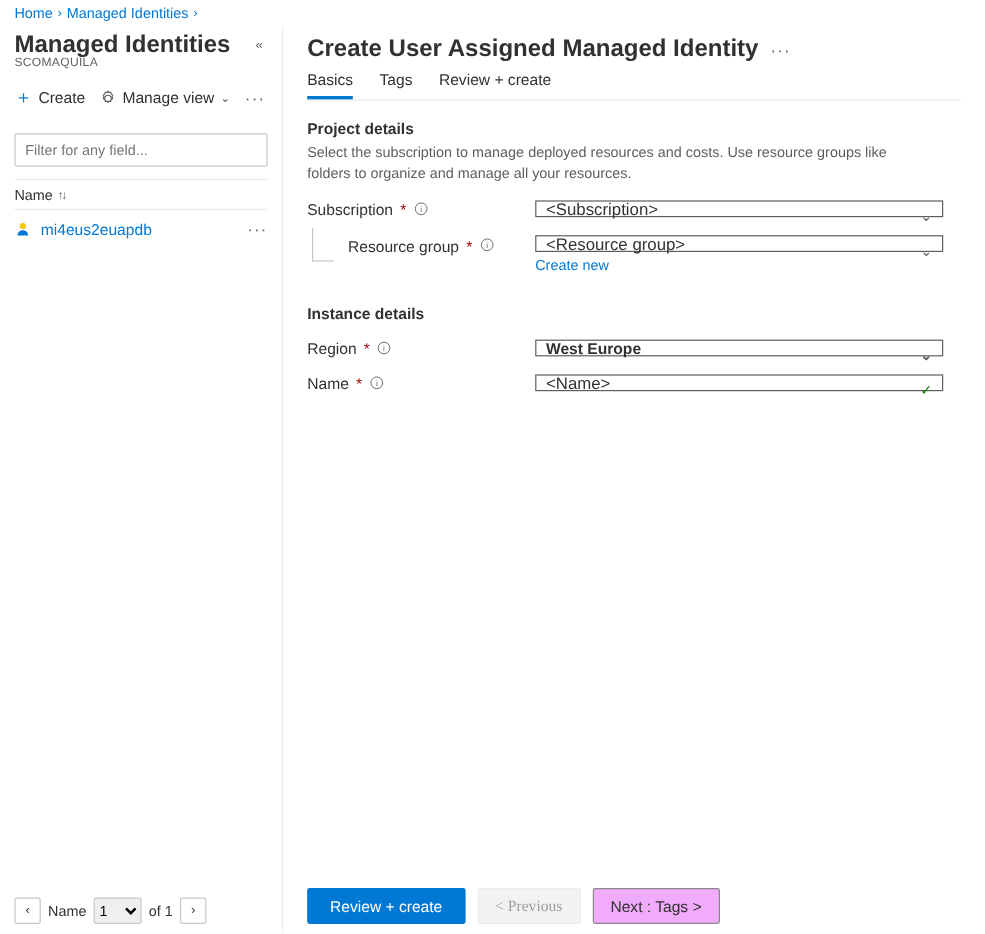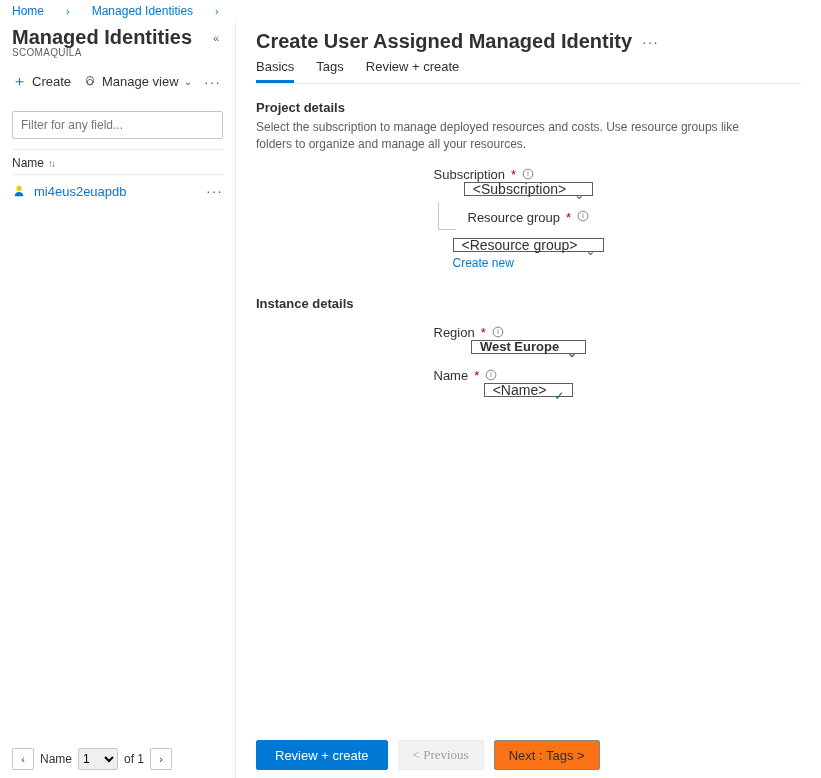--- a/index.html
+++ b/index.html
@@ -1,19 +1,19 @@
 <!DOCTYPE html>
 <html><head>
 <meta charset="utf-8">
 <style>
   * { box-sizing: border-box; font-family: "Segoe UI", Arial, sans-serif; }
   body { margin:0; padding:0; background:#fff; color:#323130; font-size:13px; }
   .app { display:flex; flex-direction:column; width:821px; height:778px; }
 
-  .breadcrumb { padding:4px 12px; font-size:12px; color:#0078d4; display:flex; align-items:center; gap:20px; }
+  .breadcrumb { padding:4px 12px; font-size:12px; color:#0078d4; display:flex; align-items:center; gap:2px; }
   .breadcrumb .crumb { cursor:pointer; }
   .breadcrumb .sep { color:#0078d4; font-size:11px; padding:0 2px; }
 
   .columns { display:flex; flex:1; min-height:0; }
   .sidebar { width:235px; padding:4px 12px 8px 12px; display:flex; flex-direction:column; }
   .sidebar-header { display:flex; align-items:center; justify-content:space-between; }
   .sidebar-title { font-size:20px; font-weight:600; margin:0; }
   .collapse-icon { font-size:11px; color:#605e5c; padding:4px; cursor:pointer; }
   .subtitle { font-size:10px; color:#605e5c; margin-top:-2px; letter-spacing:.3px; }
 
@@ -45,34 +45,34 @@
   .title-dots { font-size:14px; color:#605e5c; letter-spacing:1px; cursor:pointer; font-weight:normal;}
 
   .tabs { display:flex; gap:22px; font-size:13px; }
   .tab { padding:6px 0; color:#323130; cursor:pointer; }
   .tab.active { border-bottom:3px solid #0078d4; font-weight:400; }
   hr.tabline { border:none; border-top:1px solid #edebe9; margin:0; }
 
   .section-title { font-weight:600; font-size:13px; margin-top:16px; }
   .help-text { font-size:12px; color:#605e5c; margin-top:4px; line-height:1.4; max-width:520px; }
 
-  .field { display:flex; align-items:center; margin-top:14px;flex-direction:column; }
+  .field { display:flex; align-items:center; margin-top:14px; }
   .field .label { width:190px; font-size:13px; display:flex; align-items:center; gap:6px; }
   .field .req { color:#a80000; }
   .info-icon { width:12px; height:12px; }
   .field .control { flex:1; max-width:340px; }
   .field .control .sel { width:100%; border:1px solid #605e5c; height:14px; padding:0 26px 0 8px; font-size:14px; background:#fff; display:flex; align-items:center; justify-content:space-between; position:relative; cursor:pointer;}
   .sel .chevd { position:absolute; right:8px; top:5px; font-size:12px; color:#605e5c;}
   .sel.purple { border-color:#6b3fa0; }
   .create-new { font-size:12px; color:#0078d4; margin-top:4px; cursor:pointer; display:inline-block; }
   .treeline { width:18px; height:28px; border-left:1px solid #c8c6c4; border-bottom:1px solid #c8c6c4; margin-left:4px; margin-right:6px; transform:translateY(-8px); flex-shrink:0;}
 
   .footer { margin-top:auto; display:flex; gap:10px; padding-top:14px; }
   .btn-primary { background:#0078d4; color:#fff; border:1px solid #0078d4; padding:6px 18px; font-size:13px; cursor:pointer; border-radius:2px;}
-  .btn-secondary { background:#f97316; color:#323130; border:1px solid #8a8886; padding:6px 14px; font-size:13px; cursor:pointer; border-radius:2px;}
+  .btn-secondary { background:#f0abfc; color:#323130; border:1px solid #8a8886; padding:6px 14px; font-size:13px; cursor:pointer; border-radius:2px;}
   .btn-disabled { background:#f3f2f1; color:#a19f9d; border:1px solid #edebe9; padding:6px 14px; font-size:13px; border-radius:2px; cursor:not-allowed;font-family:Liberation Serif, serif;}
 </style>
 </head>
 <body>
 
 <div class="app">
   <div class="breadcrumb">
     <span class="crumb">Home</span>
     <span class="sep">›</span>
     <span class="crumb">Managed Identities</span>

